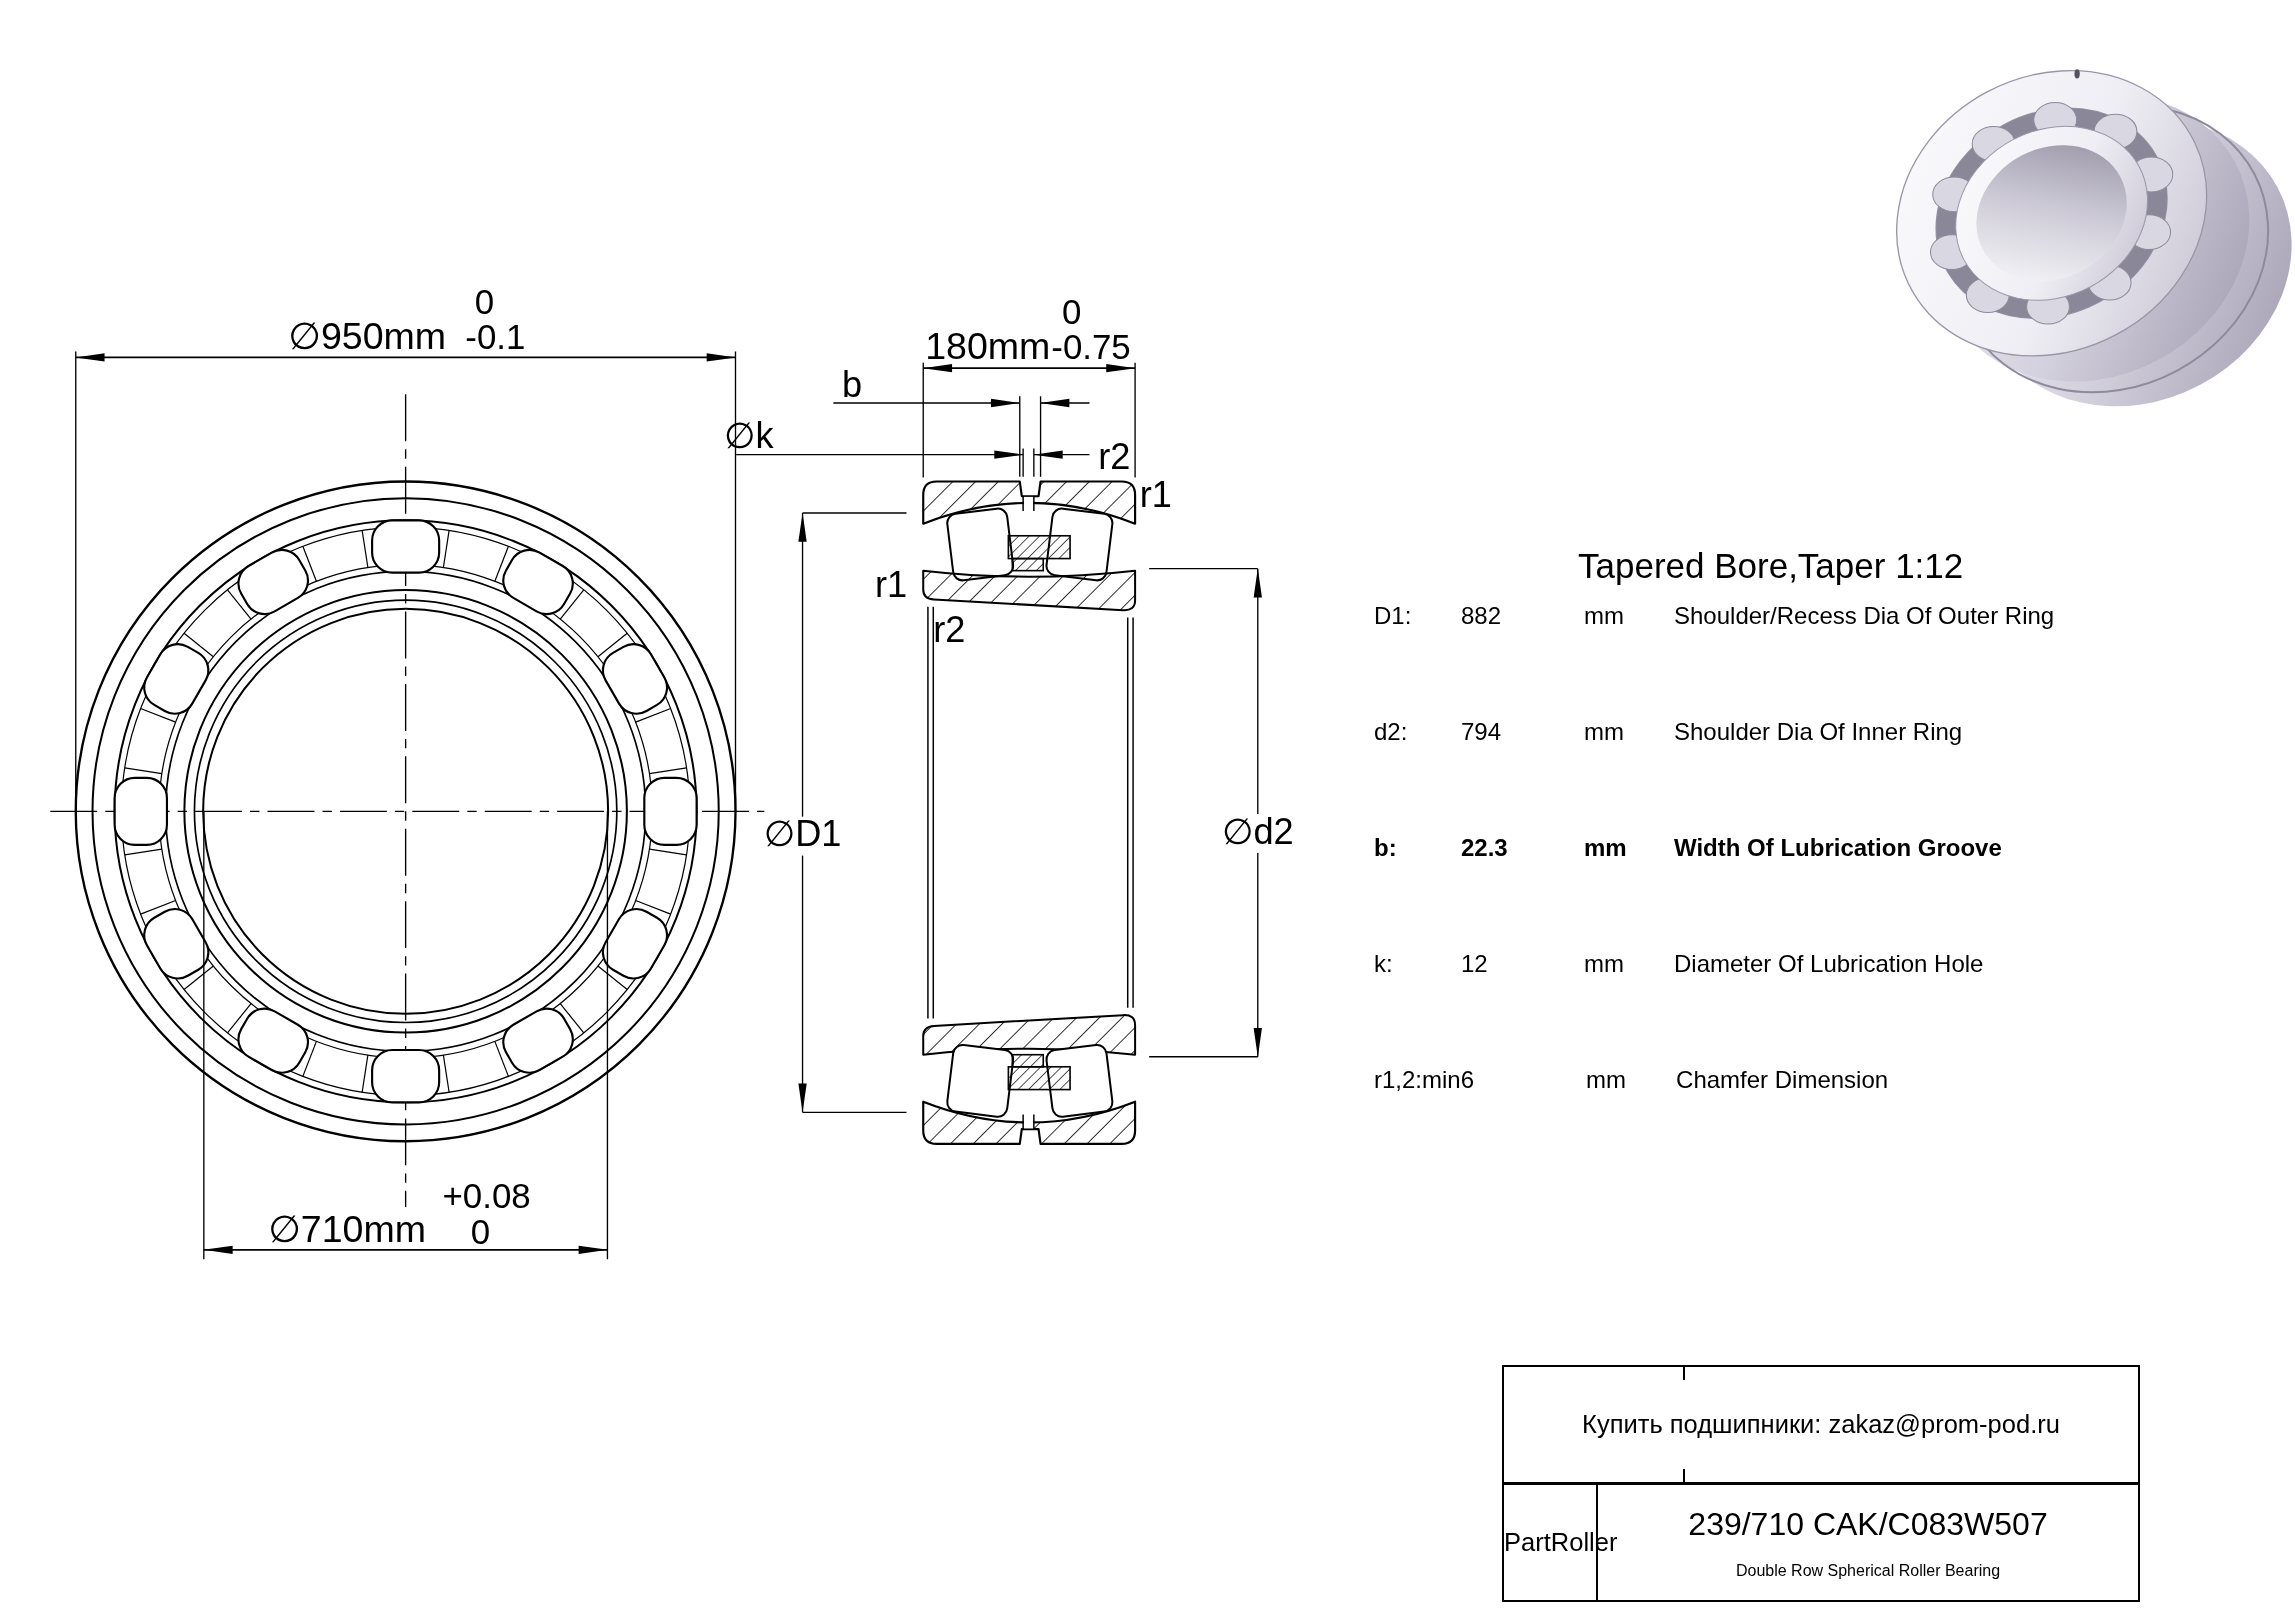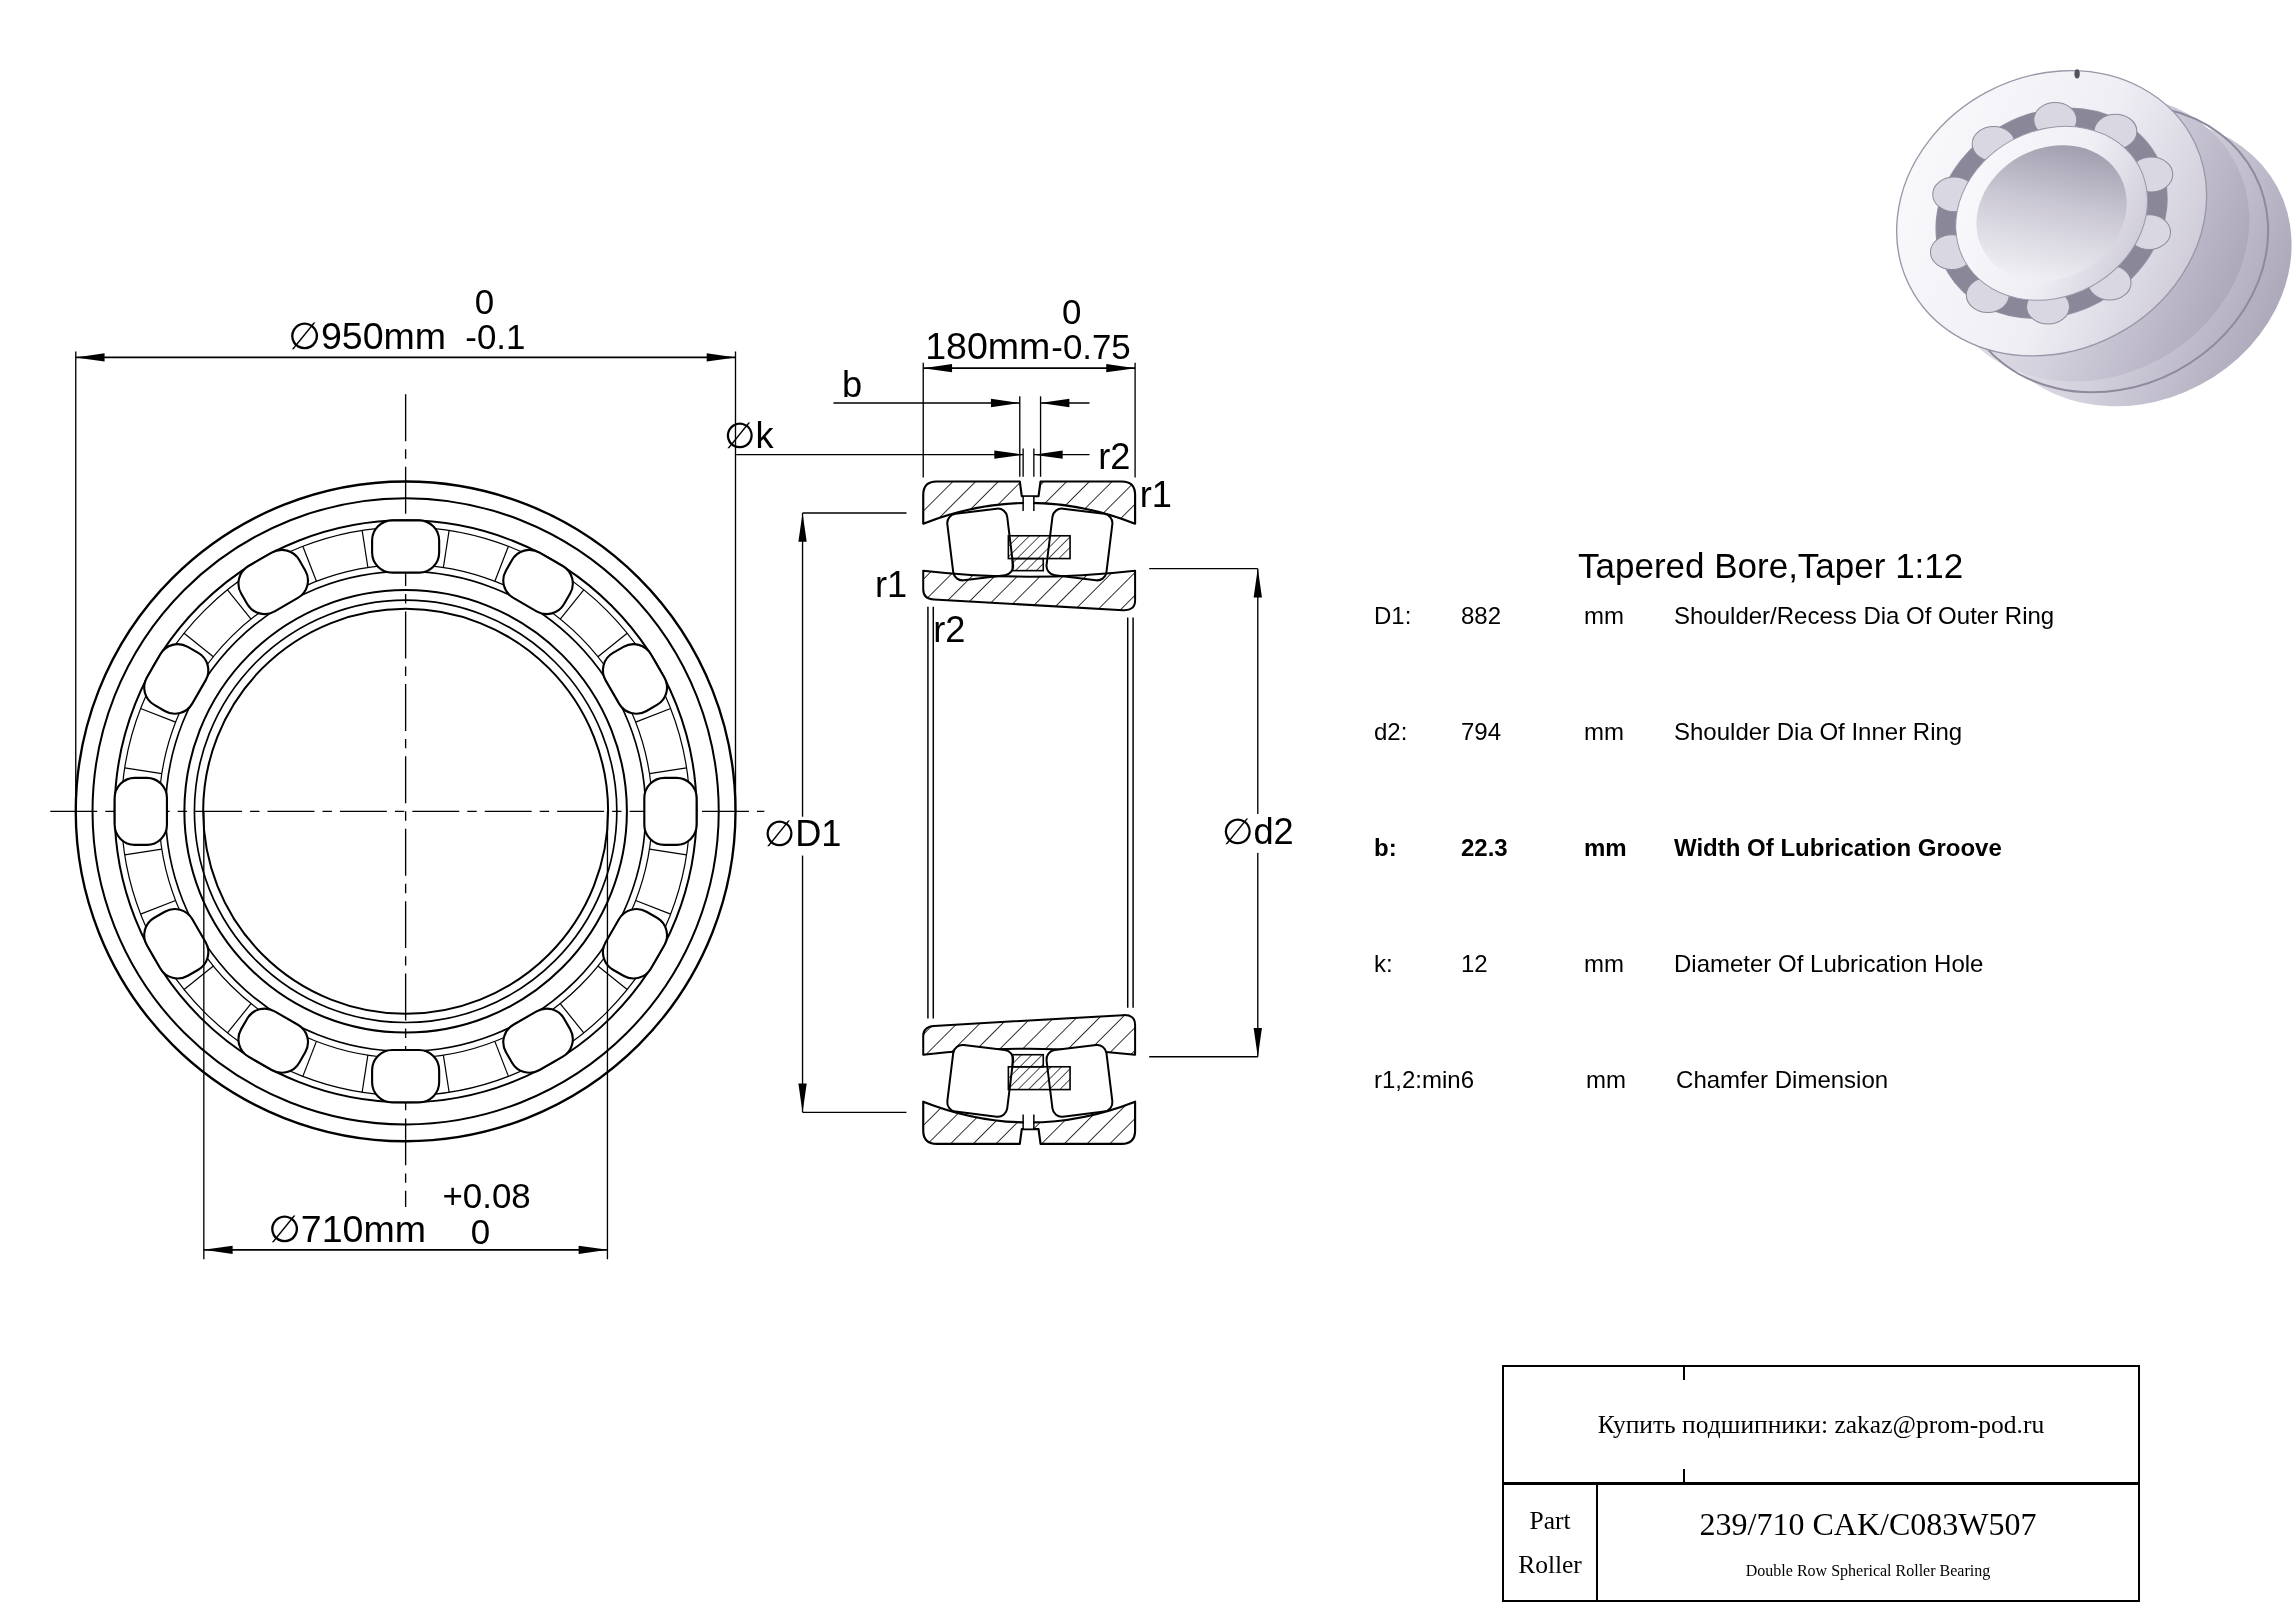--- a/index.html
+++ b/index.html
@@ -11,28 +11,28 @@
   .specs{position:absolute;left:0;top:0;}
   .spec-heading{position:absolute;left:1578px;top:546px;font-size:35px;white-space:nowrap;}
   .spec-row{position:absolute;left:1374px;font-size:24px;white-space:nowrap;}
   .spec-row span{display:inline-block;vertical-align:baseline;}
   .spec-label{min-width:87px;}
   .spec-val{min-width:123px;}
   .spec-unit{min-width:90px;}
   .spec-row.row-r .spec-label{min-width:0;}
   .spec-row.row-r .spec-val{min-width:0;margin-right:13px;}
   .spec-row.row-r .spec-unit{margin-left:99px;}
-  .tb{position:absolute;left:1502px;top:1365px;width:638px;height:237px;border:2px solid #000;box-sizing:border-box;font-family:Liberation Serif, serif;}
+  .tb{position:absolute;left:1502px;top:1365px;width:638px;height:237px;border:2px solid #000;box-sizing:border-box;}
   .tb-hdiv{position:absolute;left:0;right:0;top:115px;height:2.7px;background:#000;}
   .tb-vdiv{position:absolute;left:92px;top:118px;bottom:0;width:2px;background:#000;}
   .tb-tick{position:absolute;width:2px;height:13.4px;background:#000;left:179px;}
   .tb-tick.t-top{top:0;}
   .tb-tick.t-mid{top:102px;}
   .tb-email{position:absolute;left:0;right:0;top:0;height:115px;display:flex;align-items:center;justify-content:center;font-size:25.5px;}
-  .tb-partlabel{position:absolute;left:0;width:92px;top:118px;bottom:0;display:flex;flex-direction:column;align-items:center;justify-content:center;font-size:25.5px;line-height:1.7;}
+  .tb-partlabel{position:absolute;left:0;width:92px;top:118px;bottom:0;display:flex;flex-direction:row;align-items:center;justify-content:space-between;font-size:25.5px;line-height:1.7;}
   .tb-partcell{position:absolute;left:94px;right:0;top:118px;bottom:0;display:flex;flex-direction:column;align-items:center;justify-content:center;gap:19px;}
   .tb-partnum{font-size:32px;}
   .tb-partdesc{font-size:16px;}
 </style>
 </head>
 <body>
 
 <div class="canvas">
 
 <svg class="drawing" width="2295" height="1622" viewBox="0 0 3423 2419">

